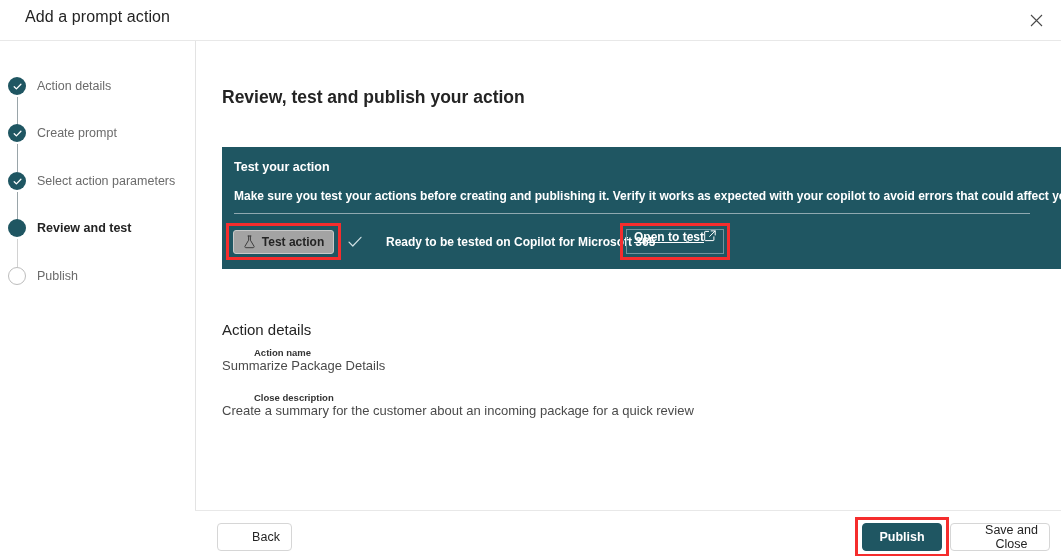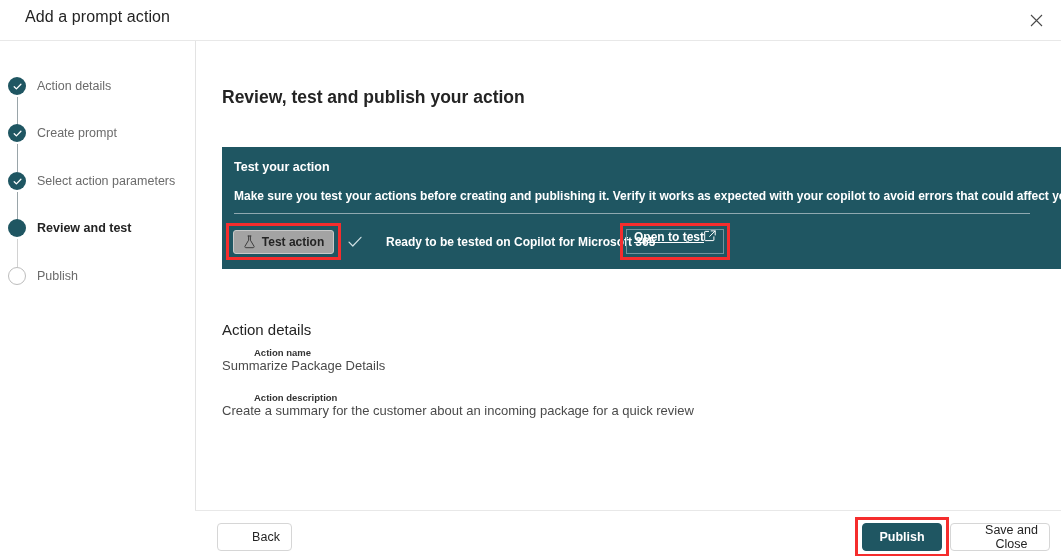--- a/index.html
+++ b/index.html
@@ -424,21 +424,21 @@
         </svg>
       </span>
     </a>
   </section>
 
   <h2 class="details-heading">Action details</h2>
 
   <div class="field-label lbl-name">Action name</div>
   <div class="field-value val-name">Summarize Package Details</div>
 
-  <div class="field-label lbl-desc">Action description</div>
+  <div class="field-label lbl-desc">Close description</div>
   <div class="field-value val-desc">Create a summary for the customer about an incoming package for a quick review</div>
 </main>
 
 <div class="h-divider-footer"></div>
 <div class="footer">
   <button class="btn btn-secondary btn-back">Back</button>
 
   <div class="hl-red-publish"></div>
   <button class="btn btn-primary btn-publish">Publish</button>
 

